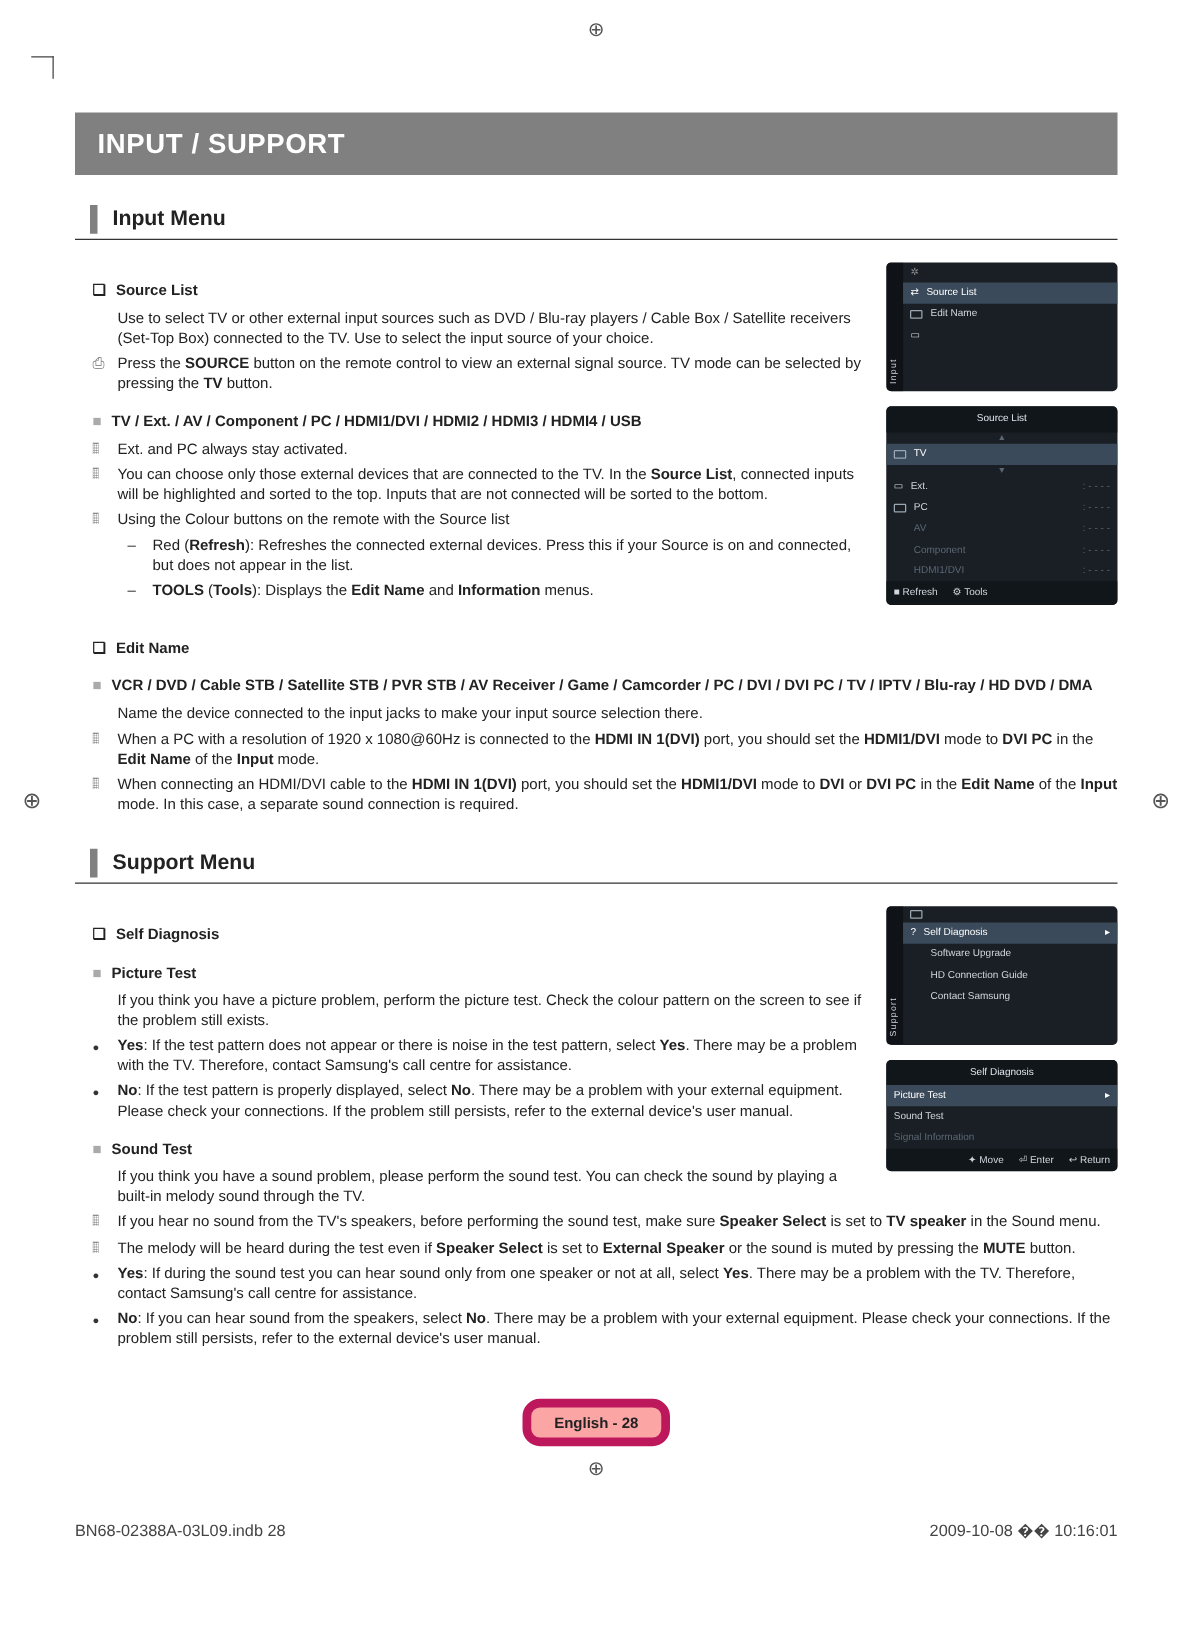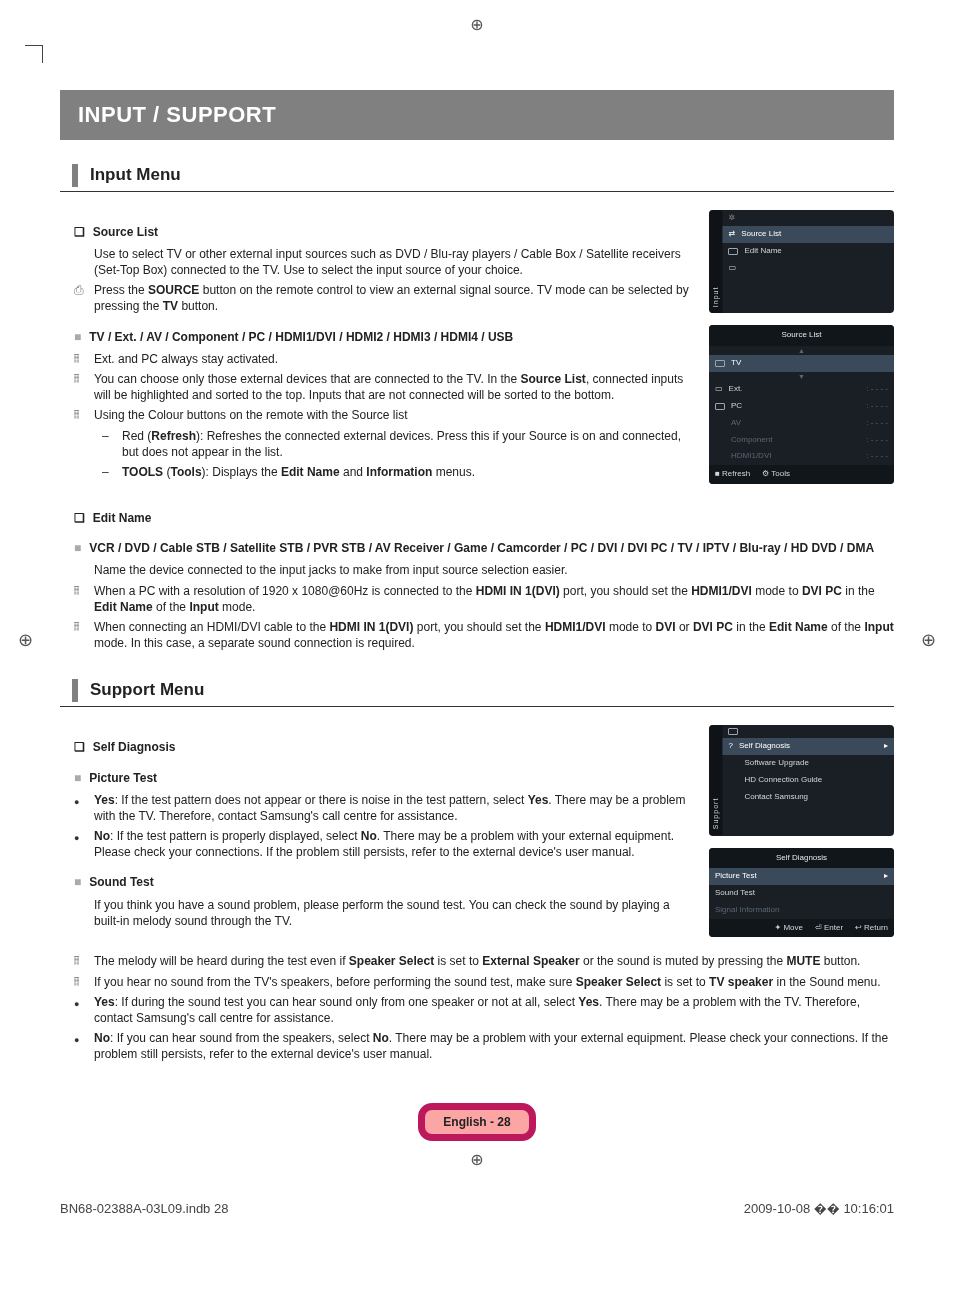--- a/index.html
+++ b/index.html
@@ -258,21 +258,21 @@
 </div>
 
 <h4 class="sub-title">
     <span class="sq"></span>
     <span>Edit Name</span>
   </h4>
 <h4 class="dim-title">
     <span class="dimsq"></span>
     <span>VCR / DVD / Cable STB / Satellite STB / PVR STB / AV Receiver / Game / Camcorder / PC / DVI / DVI PC / TV / IPTV / Blu-ray / HD DVD / DMA</span>
   </h4>
-<div style="margin-left:34px">Name the device connected to the input jacks to make from input source selection easier.</div>
+<div style="margin-left:34px">Name the device connected to the input jacks to make your input source selection there.</div>
 <div class="sub">
   <div class="item note">
       <span class="marker"></span>
       <span class="content">
     <span>When a PC with a resolution of 1920 x 1080@60Hz is connected to the </span><b>HDMI IN 1(DVI)</b><span> port, you should set the </span><b>HDMI1/DVI</b><span> mode to </span><b>DVI PC</b><span> in the </span><b>Edit Name</b><span> of the </span><b>Input</b><span> mode.</span>
   </span>
     </div>
   <div class="item note">
       <span class="marker"></span>
       <span class="content">
@@ -288,20 +288,21 @@
   <div class="maincol">
     <h4 class="sub-title">
         <span class="sq"></span>
         <span>Self Diagnosis</span>
       </h4>
 
     <h4 class="dim-title">
         <span class="dimsq"></span>
         <span>Picture Test</span>
       </h4>
+    <div style="margin-left:34px">If you think you have a picture problem, perform the picture test. Check the colour pattern on the screen to see if the problem still exists.</div>
     <div class="sub">
       <div class="item bullet">
           <span class="marker"></span>
           <span class="content">
         <b>Yes</b><span>: If the test pattern does not appear or there is noise in the test pattern, select </span><b>Yes</b><span>. There may be a problem with the TV. Therefore, contact Samsung's call centre for assistance.</span>
       </span>
         </div>
       <div class="item bullet">
           <span class="marker"></span>
           <span class="content">
@@ -368,27 +369,27 @@
         </div>
       </div>
     </div>
   </div>
 </div>
 
 <div class="sub">
   <div class="item note">
       <span class="marker"></span>
       <span class="content">
+    <span>If you hear no sound from the TV's speakers, before performing the sound test, make sure </span><b>Speaker Select</b><span> is set to </span><b>TV speaker</b><span> in the Sound menu.</span>
+  </span>
+    </div>
+  <div class="item note">
+      <span class="marker"></span>
+      <span class="content">
     <span>The melody will be heard during the test even if </span><b>Speaker Select</b><span> is set to </span><b>External Speaker</b><span> or the sound is muted by pressing the </span><b>MUTE</b><span> button.</span>
-  </span>
-    </div>
-  <div class="item note">
-      <span class="marker"></span>
-      <span class="content">
-    <span>If you hear no sound from the TV's speakers, before performing the sound test, make sure </span><b>Speaker Select</b><span> is set to </span><b>TV speaker</b><span> in the Sound menu.</span>
   </span>
     </div>
   <div class="item bullet">
       <span class="marker"></span>
       <span class="content">
     <b>Yes</b><span>: If during the sound test you can hear sound only from one speaker or not at all, select </span><b>Yes</b><span>. There may be a problem with the TV. Therefore, contact Samsung's call centre for assistance.</span>
   </span>
     </div>
   <div class="item bullet">
       <span class="marker"></span>

